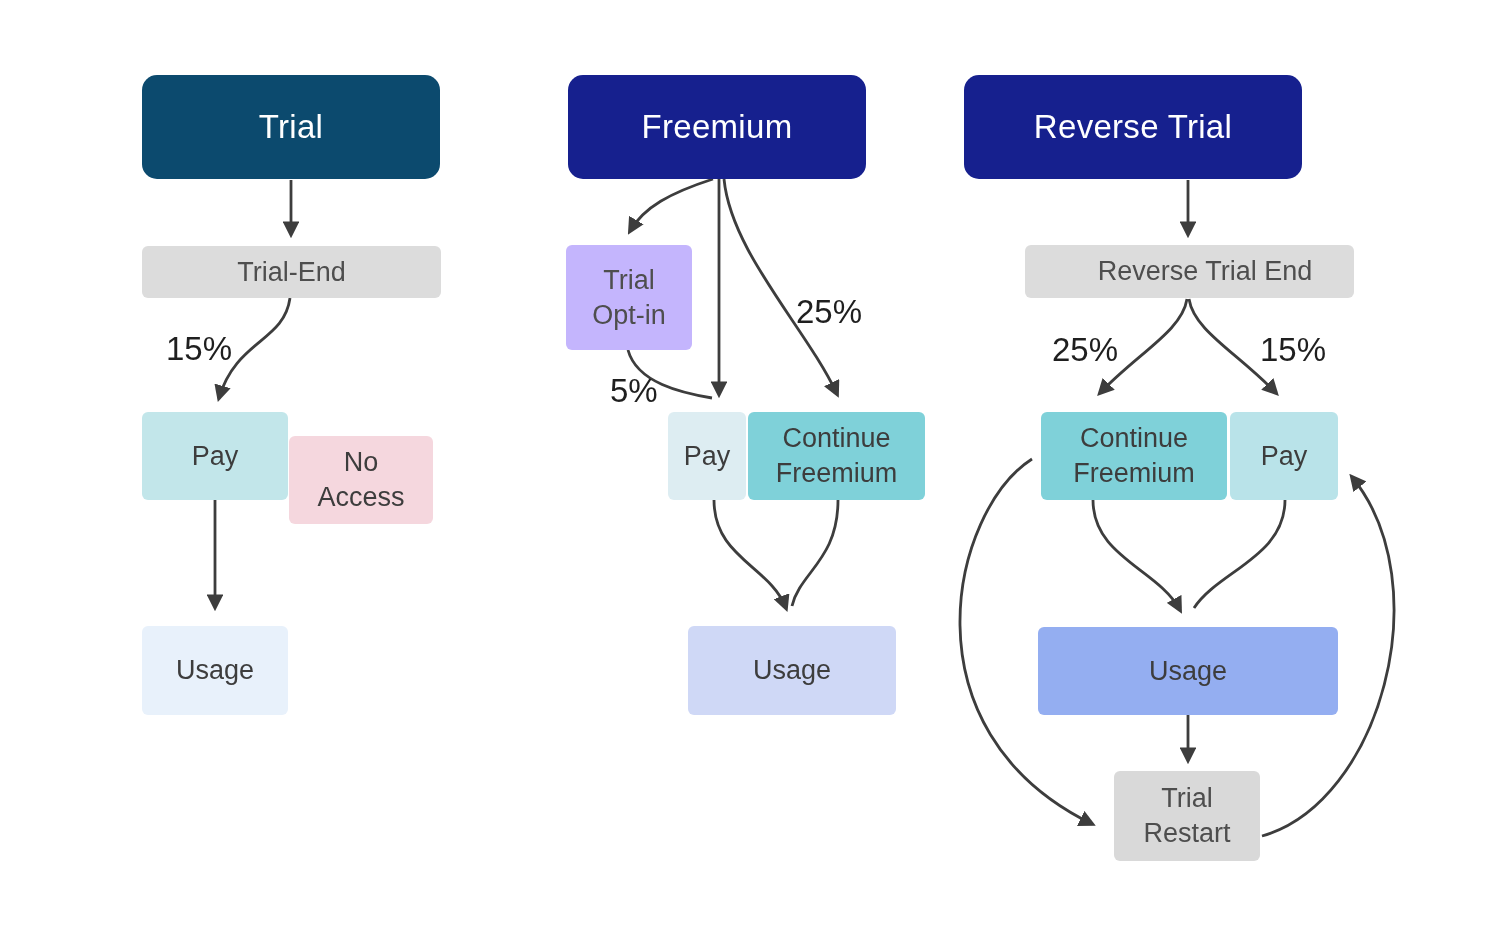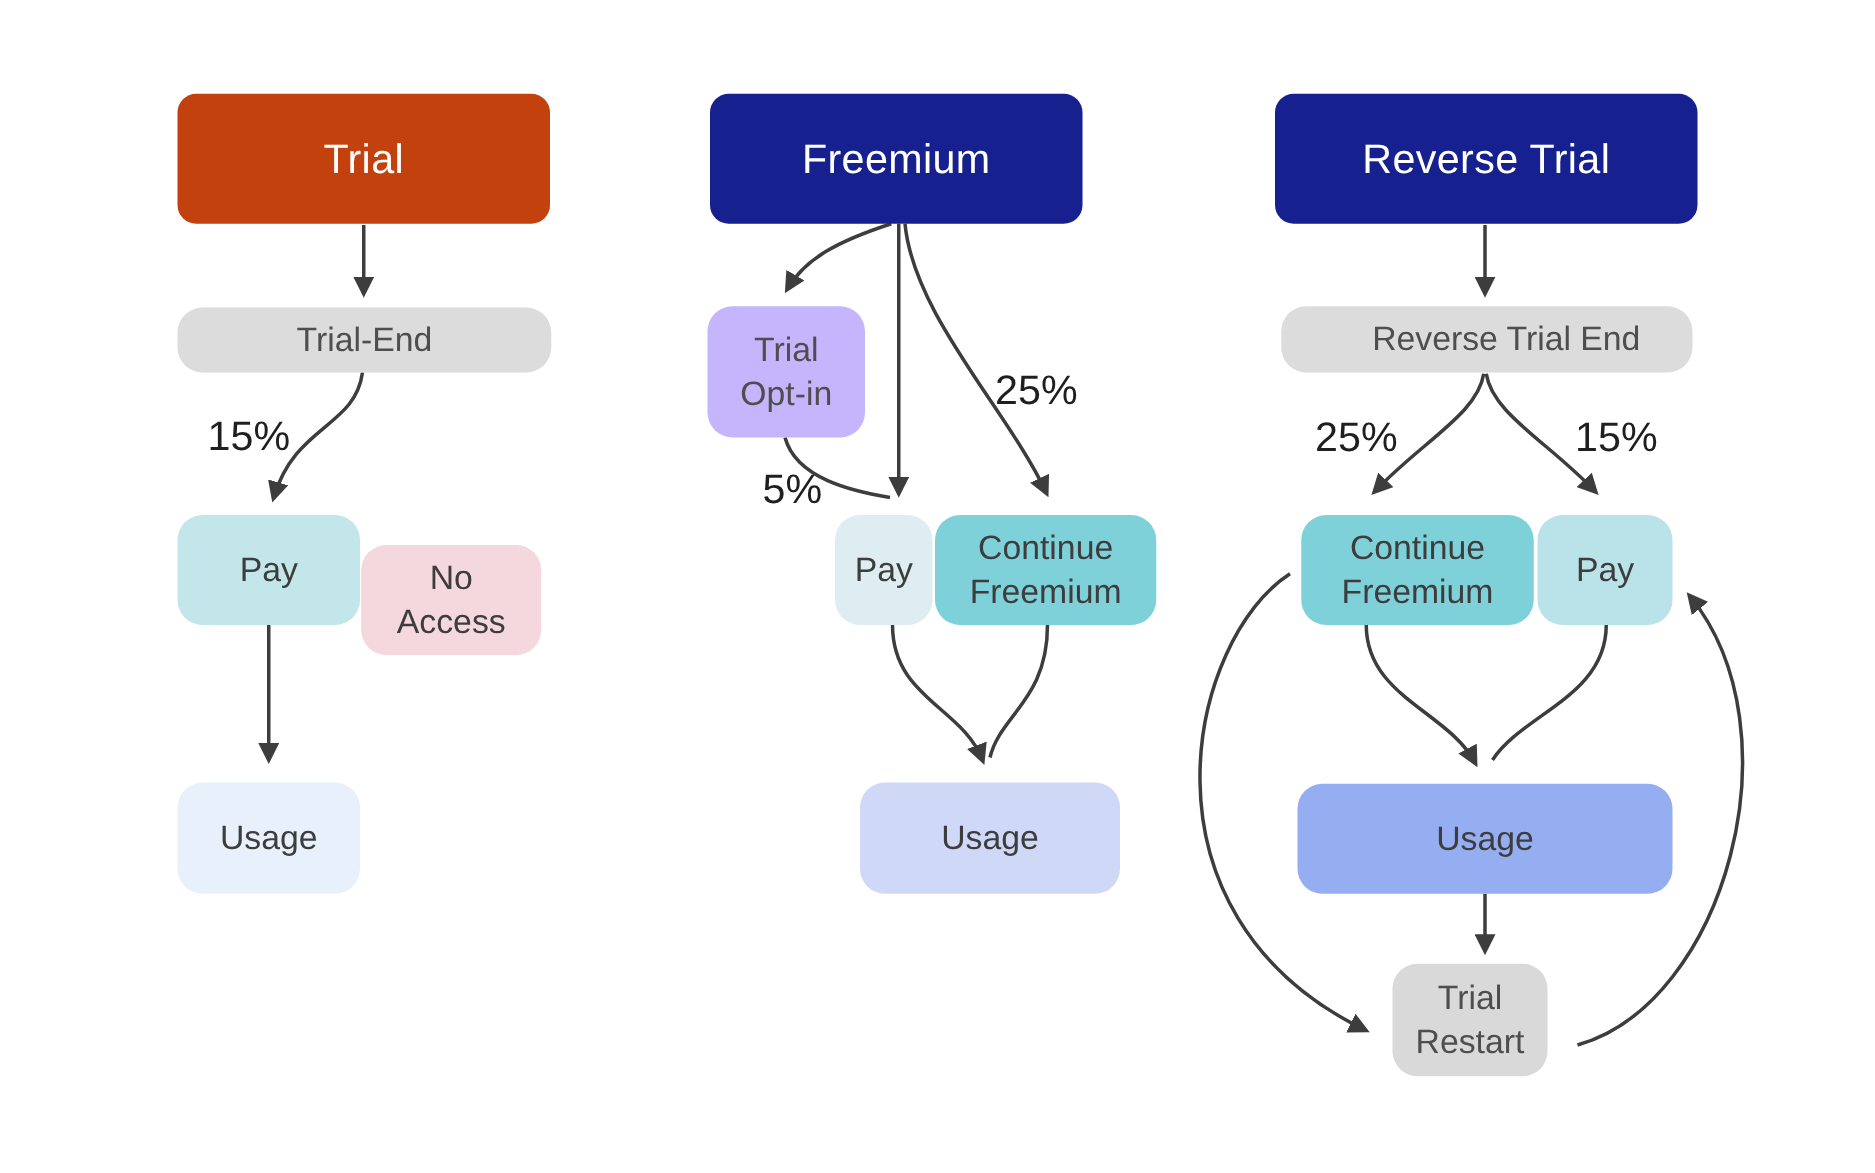--- a/index.html
+++ b/index.html
@@ -17,21 +17,21 @@
     width: 1500px; height: 938px;
     pointer-events: none;
   }
   .node {
     position: absolute;
     display: flex;
     align-items: center;
     justify-content: center;
     text-align: center;
     box-sizing: border-box;
-    border-radius: 20px;
+    border-radius: 6px;
     font-size: 27px;
     line-height: 1.28;
     padding: 0 16px;
   }
   .hdr {
     border-radius: 15px;
     font-size: 33px;
     letter-spacing: .3px;
   }
   .pct {
@@ -48,26 +48,26 @@
   #t-15       { left:166px;  top:330px; }
   
   #f-hdr      { left:568px;  top:75px;  width:298px; height:104px;text-align:right; }
   #f-optin    { left:566px;  top:245px; width:126px; height:105px; }
   #f-pay      { left:668px;  top:412px; width:78px;  height:88px; padding:0 4px; }
   #f-cf       { left:748px;  top:412px; width:177px; height:88px;  }
   #f-usage    { left:688px;  top:626px; width:208px; height:89px;  }
   #f-25       { left:796px;  top:293px; }
   #f-5        { left:610px;  top:372px; }
   
-  #r-hdr      { left:1020px; top:75px;  width:338px; height:104px; }
+  #r-hdr      { left:964px; top:75px;  width:338px; height:104px; }
   #r-end      { left:1025px; top:245px; width:329px; height:53px;  }
   #r-cf       { left:1041px; top:412px; width:186px; height:88px;  }
   #r-pay      { left:1230px; top:412px; width:108px; height:88px;  }
   #r-usage    { left:1038px; top:627px; width:300px; height:88px;  }
-  #r-restart  { left:1114px; top:771px; width:124px; height:90px;  }
+  #r-restart  { left:1114px; top:771px; width:146px; height:90px;  }
   #r-25       { left:1052px; top:331px; }
   #r-15       { left:1260px; top:331px; }
 </style>
 </head>
 <body>
 
 <div id="canvas" style="background-color: rgb(255, 255, 255);">
 
   <svg id="arrows" viewBox="0 0 1500 938" style="color: rgb(61, 61, 61);">
     <defs>
@@ -92,21 +92,21 @@
       <path d="M1187,299 C1182,331 1138,353 1100,393" marker-end="url(#ah)"></path>
       <path d="M1189,299 C1194,331 1238,353 1276,393" marker-end="url(#ah)"></path>
       <path d="M1093,500 C1093,557 1158,569 1180,610" marker-end="url(#ah)"></path>
       <path d="M1285,500 C1285,557 1218,571 1194,608"></path>
       <path d="M1188,715 L1188,760" marker-end="url(#ah)"></path>
       <path d="M1032,459 C952,510 900,730 1092,824" marker-end="url(#ah)"></path>
       <path d="M1262,836 C1380,803 1440,585 1352,477" marker-end="url(#ah)"></path>
     </g>
   </svg>
 
-  <div class="node hdr" id="t-hdr" style="background-color: #c2410c; color: rgb(255, 255, 255);">Trial</div>
+  <div class="node hdr" id="t-hdr" style="background-color: #0c4a6e; color: rgb(255, 255, 255);">Trial</div>
 
   <div class="node" id="t-end" style="background-color: rgb(220, 220, 220); color: rgb(78, 78, 78);">Trial-End</div>
 
   <div class="pct" id="t-15" style="color: rgb(31, 31, 31);">15%</div>
 
   <div class="node" id="t-pay" style="background-color: rgb(194, 230, 234); color: rgb(61, 61, 61);">Pay</div>
 
   <div class="node" id="t-noaccess" style="background-color: rgb(245, 215, 222); color: rgb(61, 61, 61); margin-top: 24px;">No Access</div>
 
   <div class="node" id="t-usage" style="background-color: rgb(232, 241, 251); color: rgb(61, 61, 61);">Usage</div>

